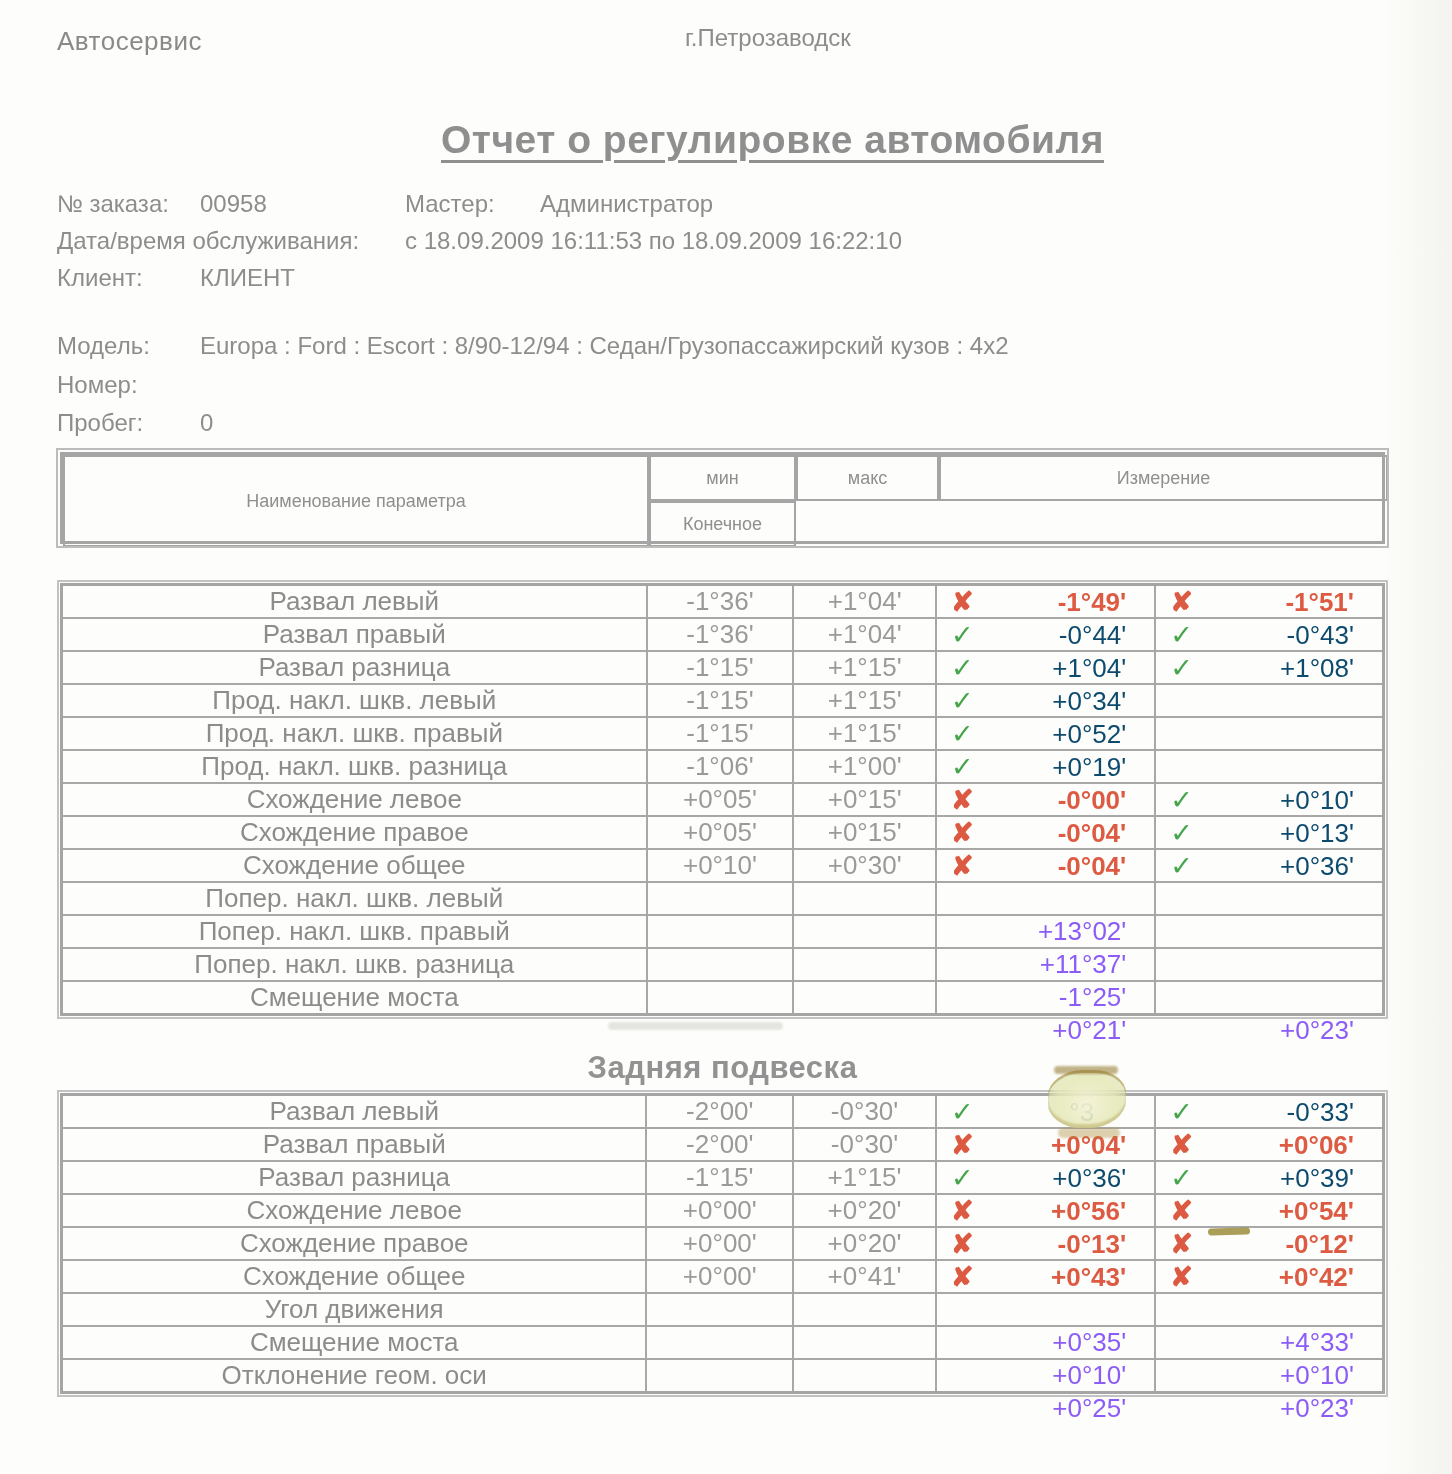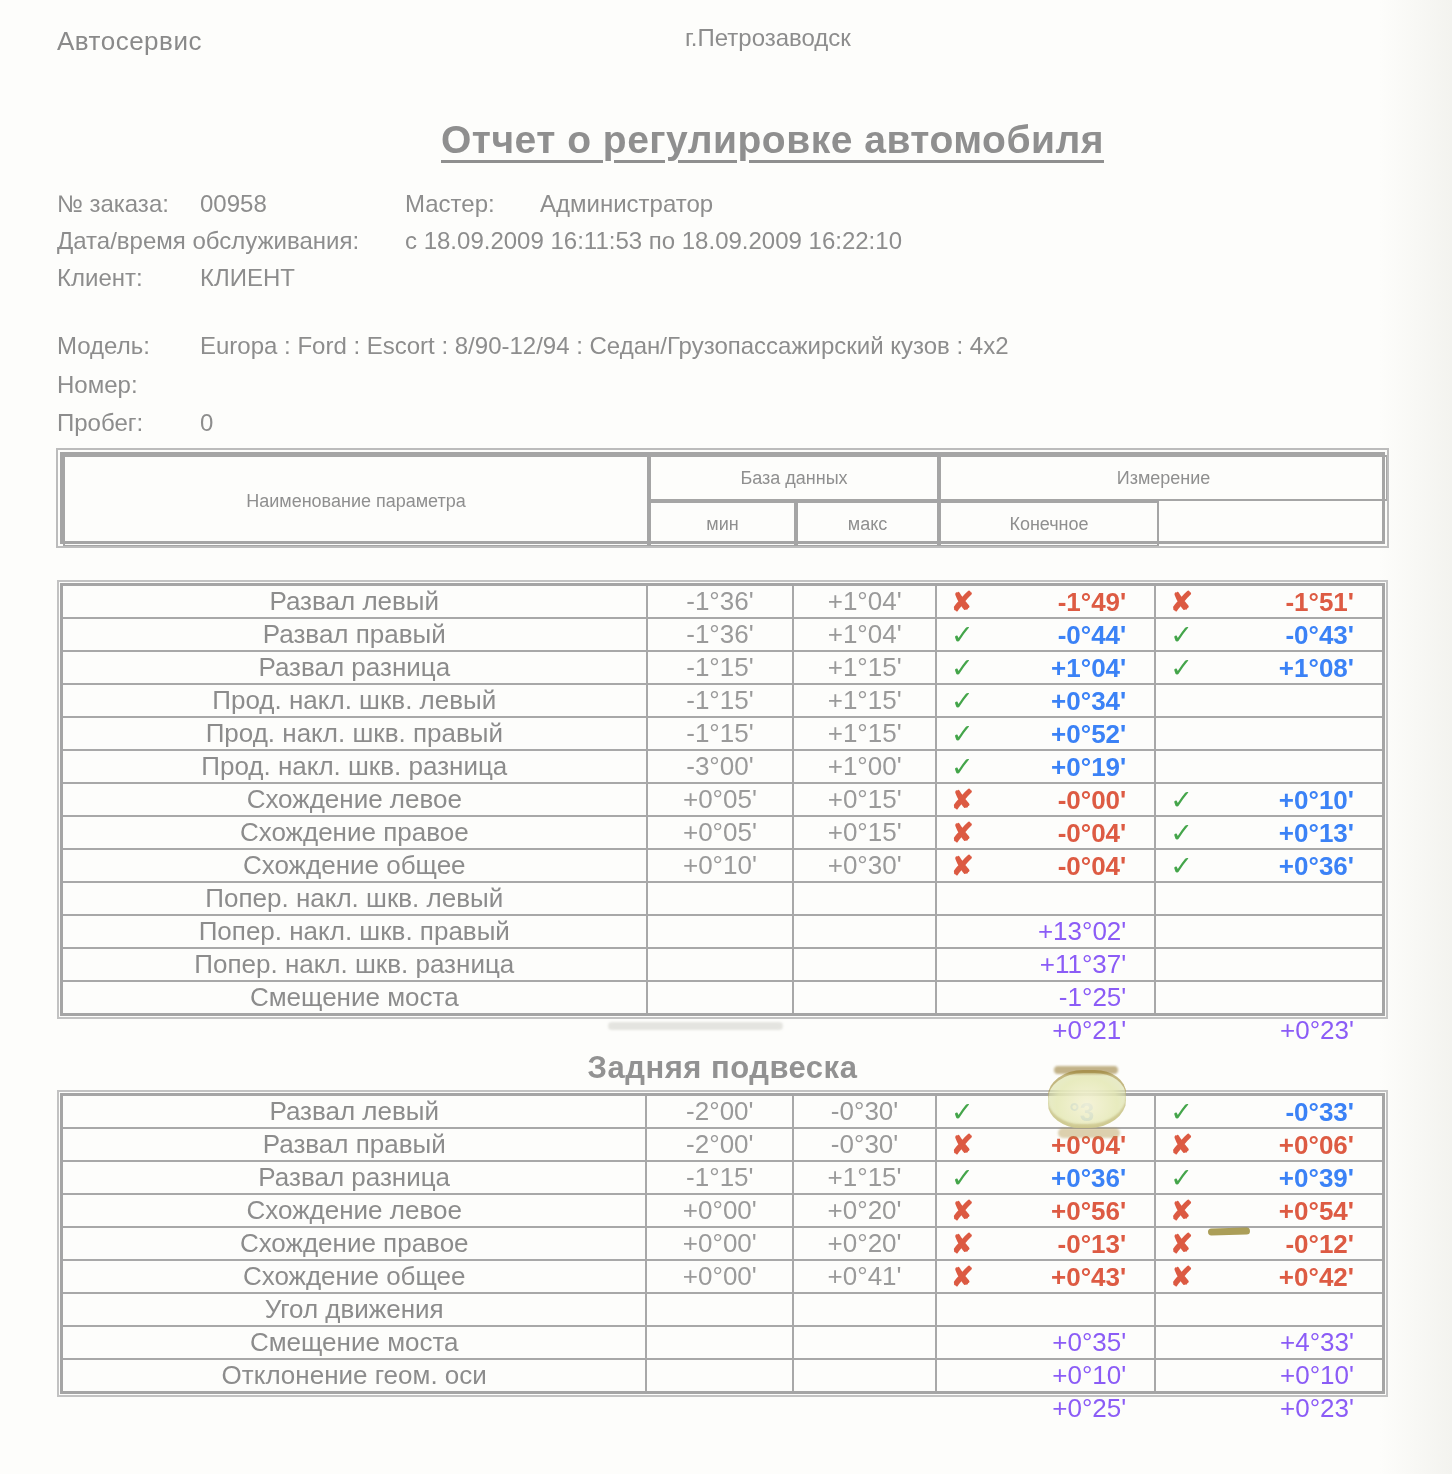--- a/index.html
+++ b/index.html
@@ -57,21 +57,21 @@
   }
   #front-table td{height:32px;}
   #rear-table td{height:33px;}
   td.pname{text-align:center;color:#8c8c8c;}
   td.db{text-align:center;color:#9a9a9a;}
   td.meas{position:relative;}
   td.meas .mark{position:absolute;left:14px;top:50%;transform:translateY(-50%);font-size:27px;line-height:1;}
   .mark.ok{color:#44a54a;font-weight:400;}
   .mark.fail{color:#dc5a42;font-weight:700;}
   td.meas .val{position:absolute;right:28px;top:50%;transform:translateY(-50%);}
-  .val.ok{color:#3b82f6;font-weight:700;text-align:center;}
+  .val.ok{color:#0c4a6e;font-weight:400;text-align:center;}
   .val.fail{color:#dd5b43;font-weight:700;}
   .val.plain{color:#8b5cf6;font-weight:400;margin-top:32px;}
   .rear-title{
     position:absolute;left:60px;top:1050px;width:1325px;text-align:center;
     font-size:31px;font-weight:700;color:#929292;letter-spacing:.5px;
   }
   
   .smudge{
     position:absolute;left:1048px;top:1070px;width:78px;height:58px;z-index:5;
     background:
@@ -127,21 +127,20 @@
     <span class="off0">Номер:</span>
     <span class="off1"></span>
   </div>
   <div class="info-line" style="top:409px;">
     <span class="off0">Пробег:</span>
     <span class="off1">0</span>
   </div>
 
   <div class="head-grid">
     <div class="hc param">Наименование параметра</div>
-    <div class="hc db">База данных</div>
     <div class="hc meas">Измерение</div>
     <div class="hc">мин</div>
     <div class="hc">макс</div>
     <div class="hc">Конечное</div>
   </div>
 
   <table class="data" id="front-table">
     <colgroup>
       <col style="width:586px">
         <col style="width:147px">
@@ -204,21 +203,21 @@
           <td class="db">-1°15'</td>
           <td class="db">+1°15'</td>
           <td class="meas">
             <span class="mark ok">✓</span>
             <span class="val ok">+0°52'</span>
           </td>
           <td class="meas"></td>
         </tr>
         <tr>
           <td class="pname">Прод. накл. шкв. разница</td>
-          <td class="db">-3°00'</td>
+          <td class="db">-1°06'</td>
           <td class="db">+1°00'</td>
           <td class="meas">
             <span class="mark ok">✓</span>
             <span class="val ok">+0°19'</span>
           </td>
           <td class="meas"></td>
         </tr>
         <tr>
           <td class="pname">Схождение левое</td>
           <td class="db">+0°05'</td>

